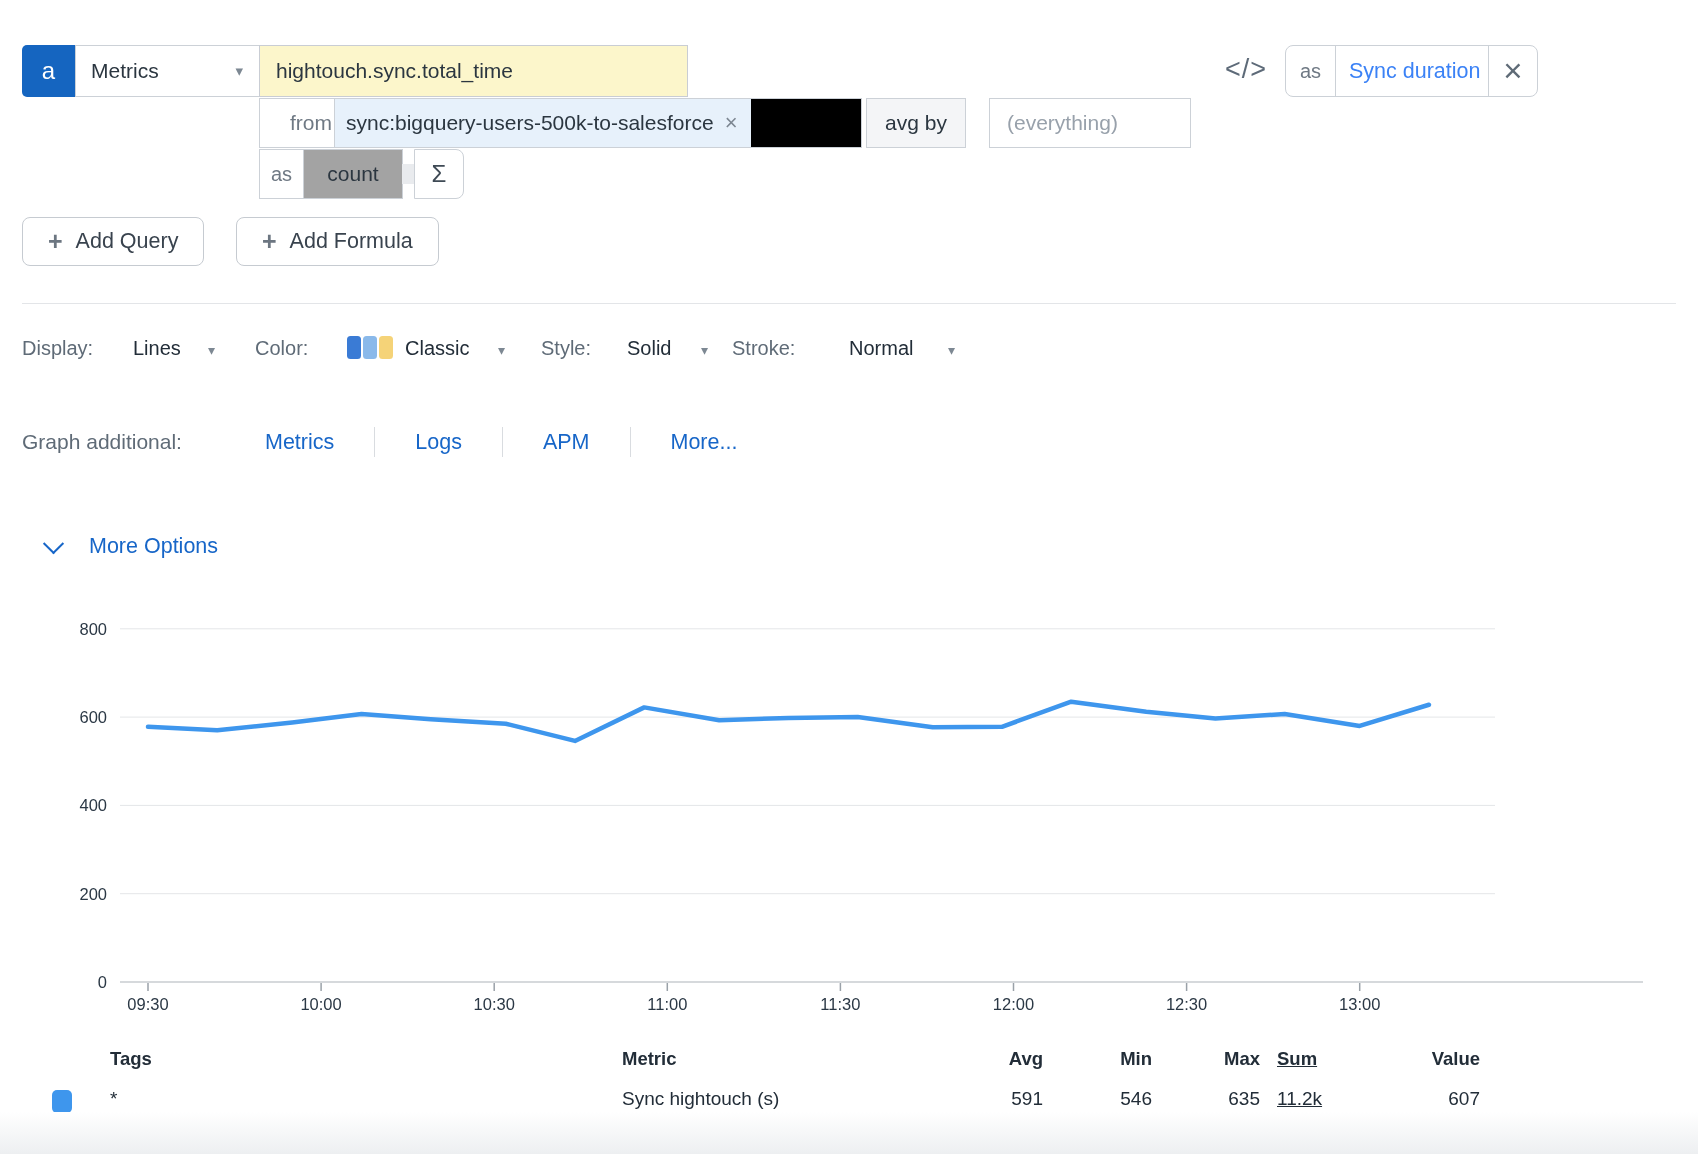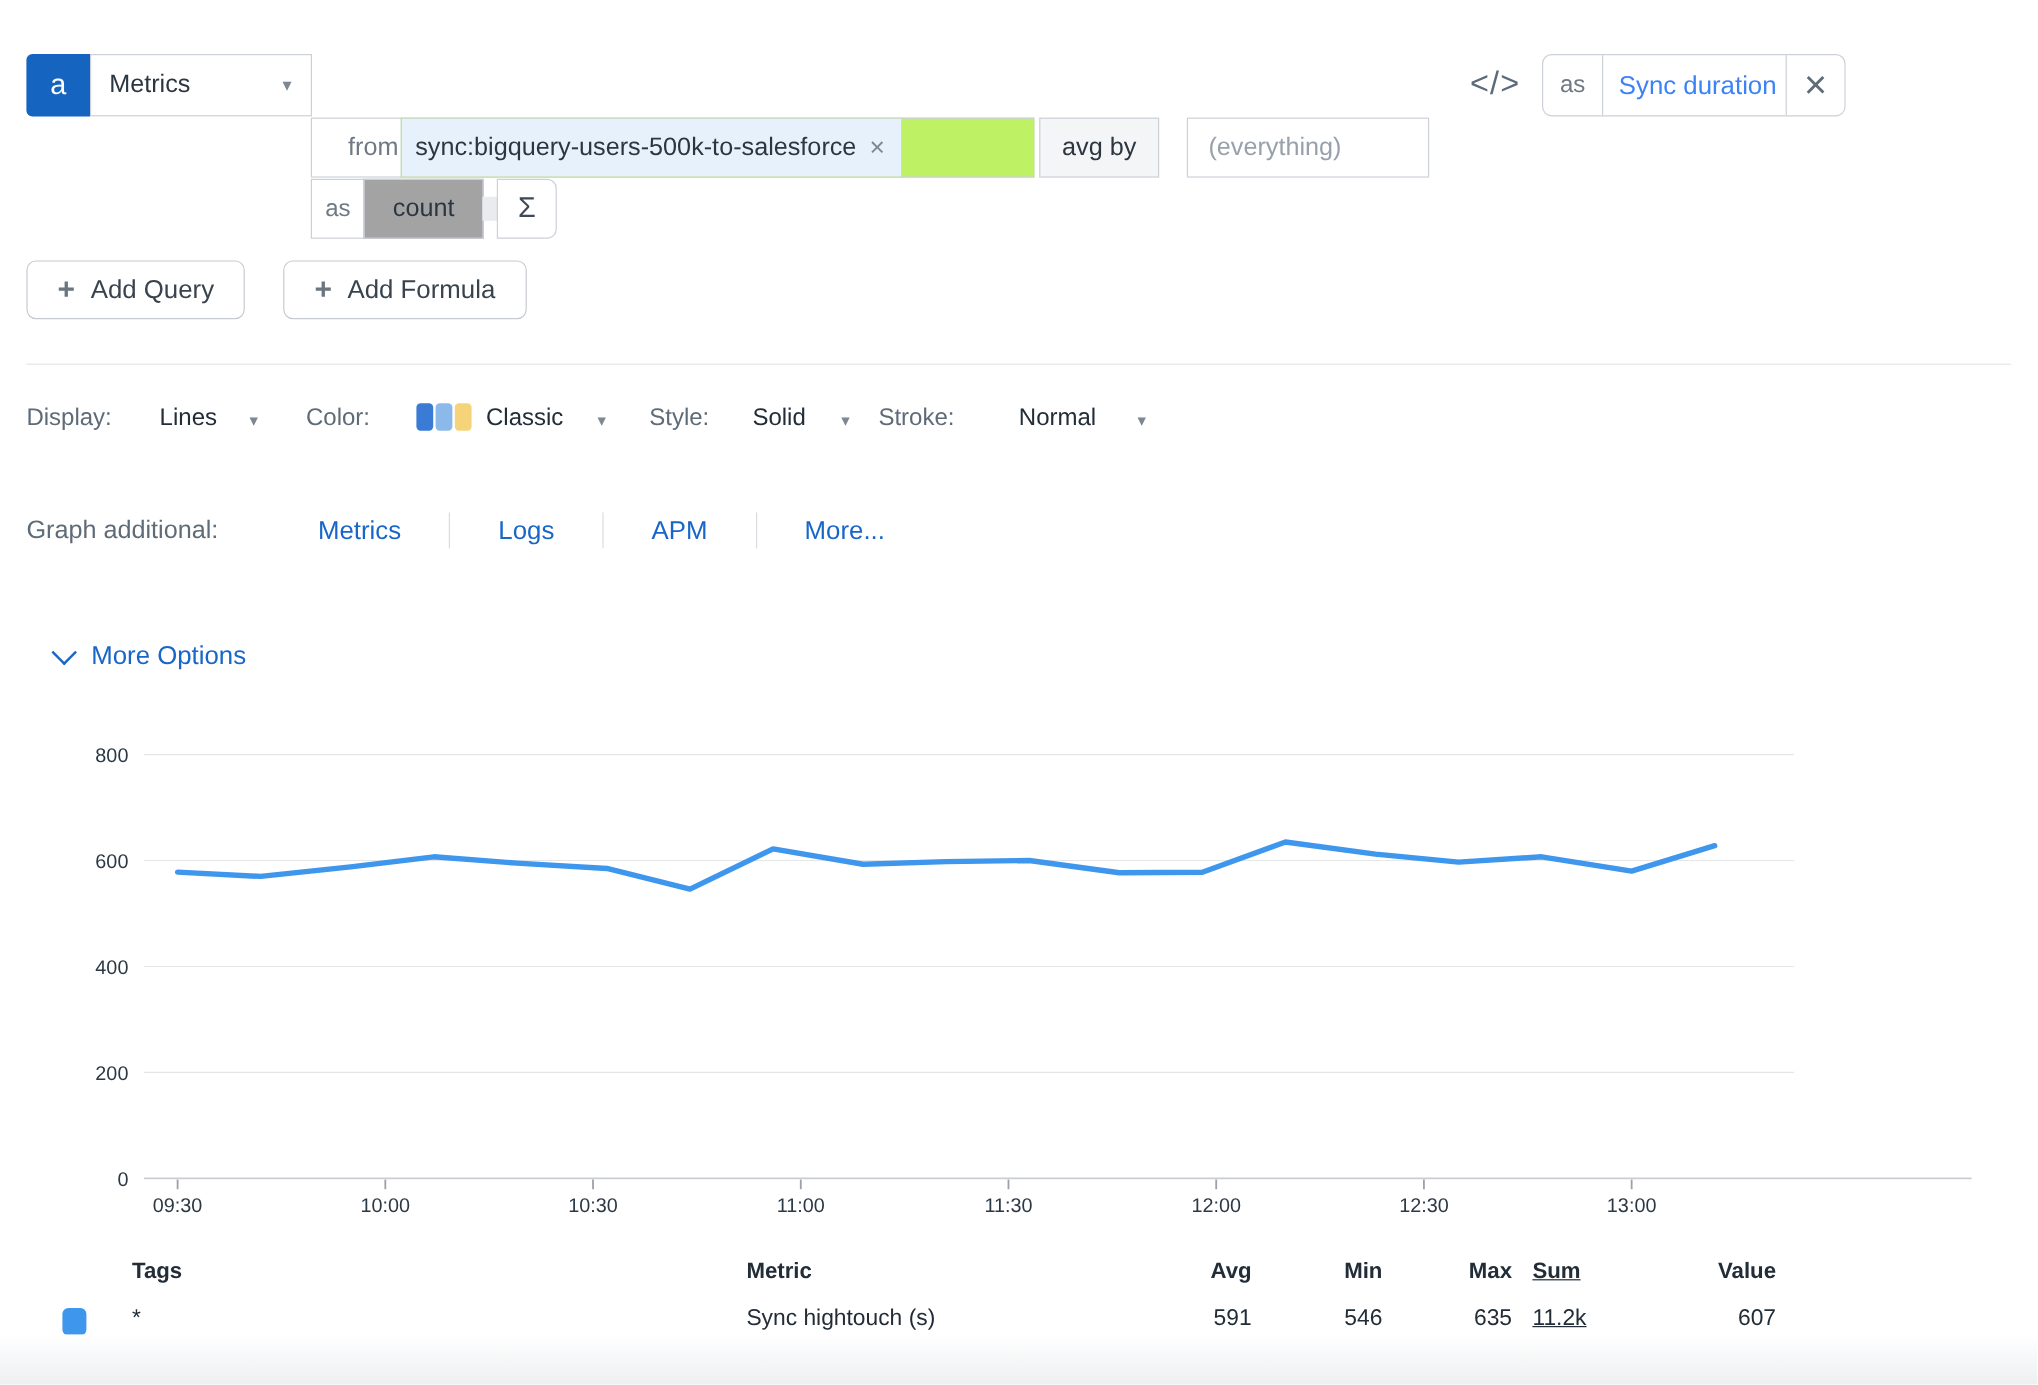--- a/index.html
+++ b/index.html
@@ -20,21 +20,21 @@
   .code-icon{left:1225px;top:54px;font-size:27px;color:#5d6a78;letter-spacing:1px;cursor:pointer;}
   .alias-group{left:1285px;top:45px;width:253px;height:52px;border:1px solid #ccd1d7;border-radius:8px;
            display:flex;background:#fff;box-sizing:border-box;}
   .alias-as{width:49px;border-right:1px solid #ccd1d7;color:#6f7984;font-size:20px;flex:none;}
   .alias-value{width:153px;flex:none;border-right:1px solid #ccd1d7;font-size:21.5px;color:#3b82f6;
            line-height:50px;padding-left:13px;overflow:hidden;white-space:nowrap;box-sizing:border-box;}
   .alias-close{flex:1;font-size:33px;color:#5f6b77;cursor:pointer;}
 
   
   .from-box{left:259px;top:98px;width:76px;height:50px;border:1px solid #ccd1d7;color:#6f7984;font-size:21px;background:#fff;box-sizing:border-box;padding-left:28px;}
-  .scope-box{left:334px;top:98px;width:528px;height:50px;border:1px solid #ccd1d7;background:#bef264;
+  .scope-box{left:334px;top:98px;width:528px;height:50px;border:1px solid #ccd1d7;background:#000000;
            display:flex;align-items:stretch;box-sizing:border-box;}
   .scope-chip{background:#e7f1fb;display:flex;align-items:center;padding:0 13px 0 11px;gap:11px;
            font-size:21px;white-space:nowrap;}
   .chip-x{color:#7d8792;font-size:22px;cursor:pointer;}
   .avgby-box{left:866px;top:98px;width:100px;height:50px;border:1px solid #ccd1d7;background:#f4f5f7;
            font-size:21px;box-sizing:border-box;cursor:pointer;}
   .everything-box{left:965px;top:98px;width:202px;height:50px;border:1px solid #ccd1d7;background:#fff;
            color:#98a1ab;font-size:21px;padding-left:17px;box-sizing:border-box;margin-left:24px;}
 
   
@@ -61,21 +61,21 @@
   .sw{width:14px;height:23px;border-radius:3.5px;display:inline-block;}
 
   
   .ga-label{left:22px;top:430px;font-size:21px;color:#5f6b77;}
   .ga-links{left:243px;top:421px;height:42px;display:flex;align-items:center;}
   .glink{color:#1766c8;font-size:21.5px;padding:0 40px;cursor:pointer;}
   .glink:first-child{padding-left:22px;}
   .vdiv{width:1px;height:30px;background:#d9dce0;}
 
   
-  .mo{left:46px;top:534px;display:flex;align-items:center;gap:15px;color:#1766c8;font-size:21.5px;cursor:pointer;}
+  .mo{left:46px;top:534px;display:flex;align-items:center;gap:28px;color:#1766c8;font-size:21.5px;cursor:pointer;}
   .mo-chev{width:13px;height:13px;border-left:2.6px solid #1766c8;border-bottom:2.6px solid #1766c8;
            transform:rotate(-45deg) translate(2px,-2px);}
 
   
   #chart-svg{position:absolute;left:0;top:0;pointer-events:none;}
   #chart-svg text{font-family:"Liberation Sans","DejaVu Sans",sans-serif;}
 
   
   .th{top:1048px;font-size:18.5px;font-weight:bold;color:#222d38;}
   .td{top:1088px;font-size:19px;color:#222d38;}
@@ -92,20 +92,23 @@
 </style>
 </head>
 <body>
 
 <div id="app">
 
   <div class="abs center a-badge">a</div>
   <div class="abs cl metrics-select">
     <span>Metrics</span>
     <span class="chev">▾</span>
+  </div>
+  <div class="abs cl metric-input">
+    <span>hightouch.sync.total_time</span>
   </div>
   <div class="abs code-icon">&lt;/&gt;</div>
   <div class="abs alias-group">
     <div class="center alias-as">as</div>
     <div class="alias-value">Sync duration</div>
     <div class="center alias-close">×</div>
   </div>
 
   <div class="abs center from-box">from</div>
   <div class="abs scope-box">

